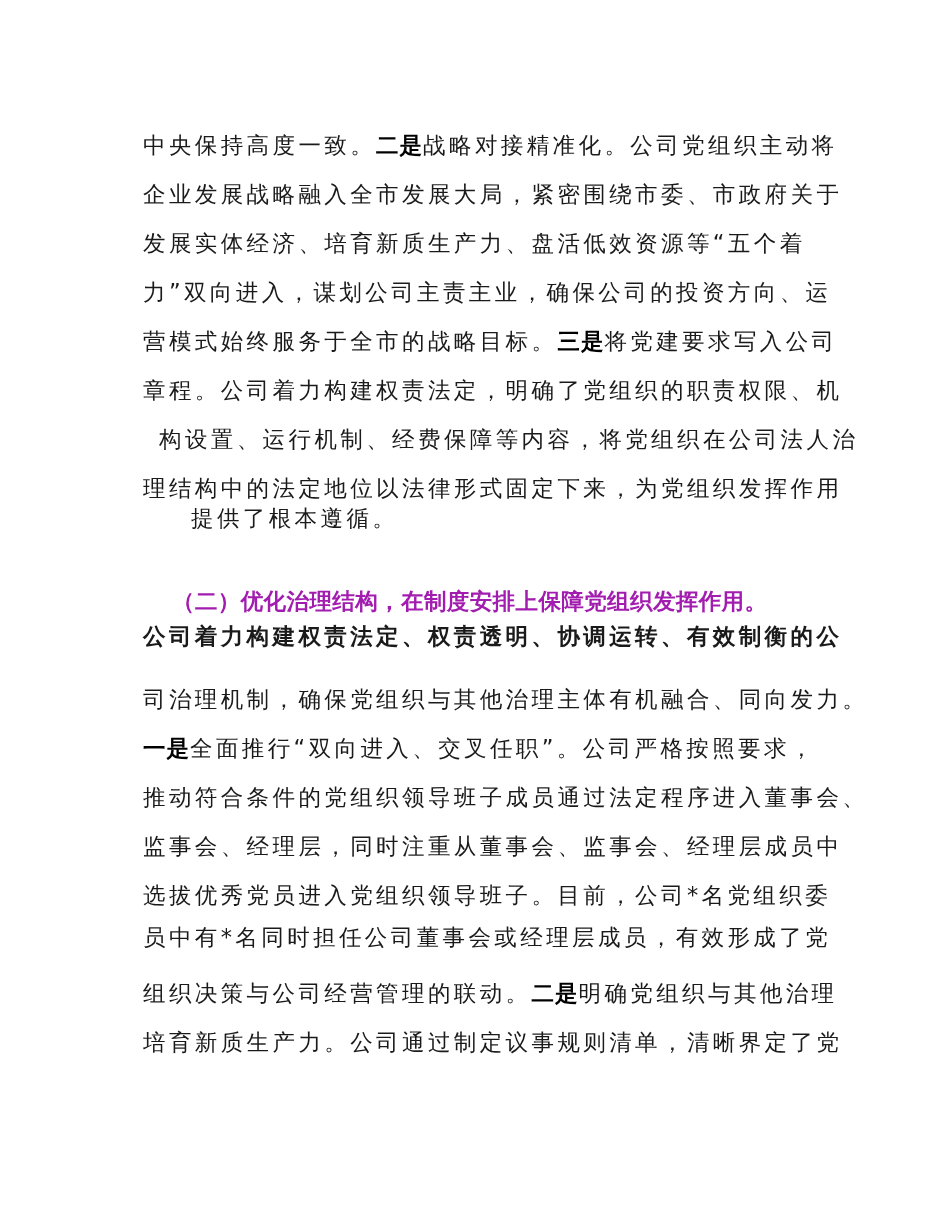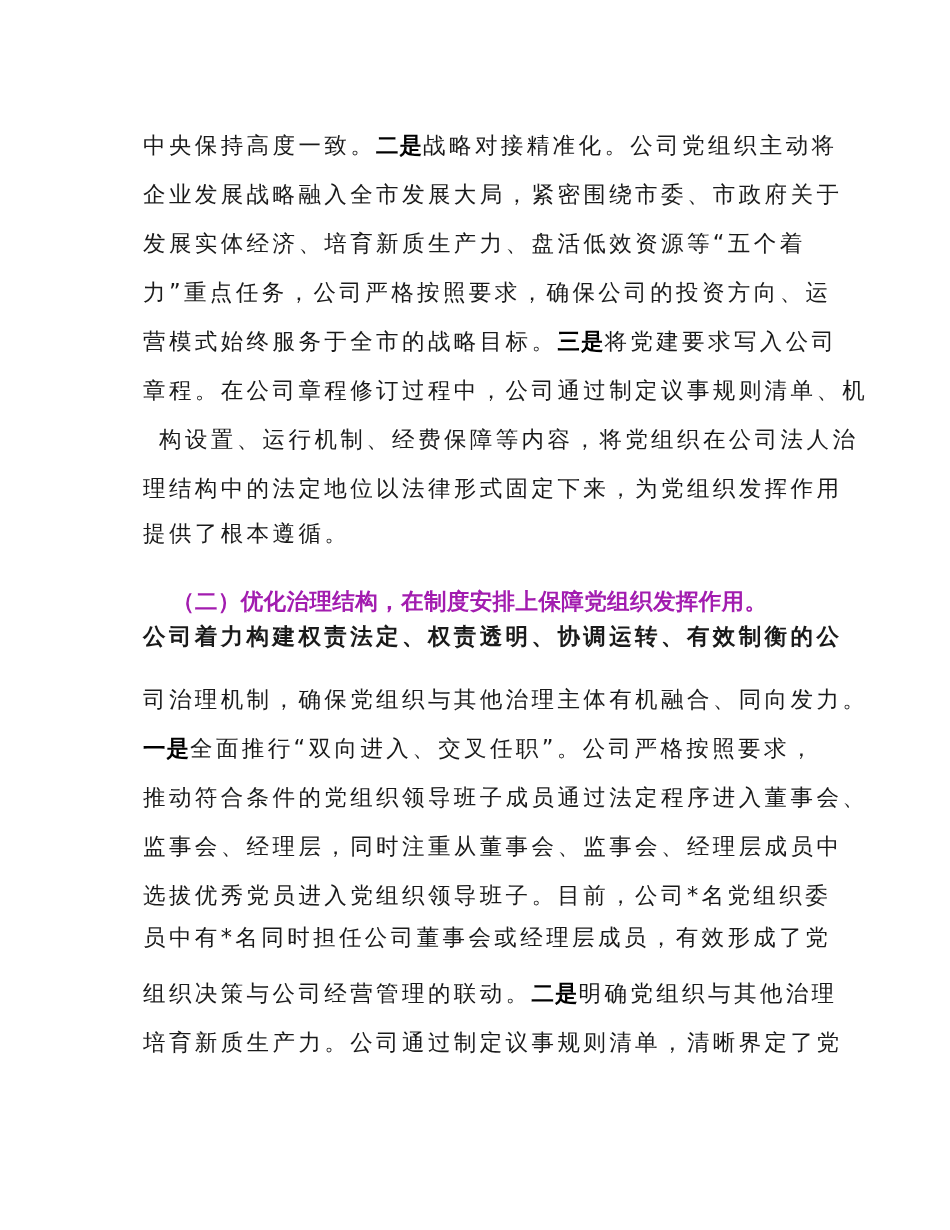--- a/index.html
+++ b/index.html
@@ -49,28 +49,28 @@
 </head>
 <body>
 
 <div class="page">
 
   <div class="line" style="top:131px;">
     <span>中央保持高度一致。</span><span class="b">二是</span><span>战略对接精准化。公司党组织主动将</span>
   </div>
   <div class="line" style="top:180px;">企业发展战略融入全市发展大局，紧密围绕市委、市政府关于</div>
   <div class="line" style="top:229px;">发展实体经济、培育新质生产力、盘活低效资源等“五个着</div>
-  <div class="line" style="top:278px;">力”重点任务，公司严格按照要求，确保公司的投资方向、运</div>
+  <div class="line" style="top:278px;">力”双向进入，谋划公司主责主业，确保公司的投资方向、运</div>
   <div class="line" style="top:327px;">
     <span>营模式始终服务于全市的战略目标。</span><span class="b">三是</span><span>将党建要求写入公司</span>
   </div>
-  <div class="line" style="top:376px;">章程。在公司章程修订过程中，公司通过制定议事规则清单、机</div>
+  <div class="line" style="top:376px;">章程。公司着力构建权责法定，明确了党组织的职责权限、机</div>
   <div class="line" style="top:425px;margin-left:16px;">构设置、运行机制、经费保障等内容，将党组织在公司法人治</div>
   <div class="line" style="top:474px;">理结构中的法定地位以法律形式固定下来，为党组织发挥作用</div>
-  <div class="line" style="top:519px;">提供了根本遵循。</div>
+  <div class="line" style="top:504px;margin-left:48px;">提供了根本遵循。</div>
 
   <div class="line indent heading" style="top:587px;">（二）优化治理结构，在制度安排上保障党组织发挥作用。</div>
 
   <div class="line" style="top:622px;font-weight:bold;">公司着力构建权责法定、权责透明、协调运转、有效制衡的公</div>
   <div class="line" style="top:685px;">司治理机制，确保党组织与其他治理主体有机融合、同向发力。</div>
   <div class="line" style="top:734px;">
     <span></span><span class="b">一是</span><span>全面推行“双向进入、交叉任职”。公司严格按照要求，</span>
   </div>
   <div class="line" style="top:783px;">推动符合条件的党组织领导班子成员通过法定程序进入董事会、</div>
   <div class="line" style="top:832px;text-align:right;">监事会、经理层，同时注重从董事会、监事会、经理层成员中</div>

